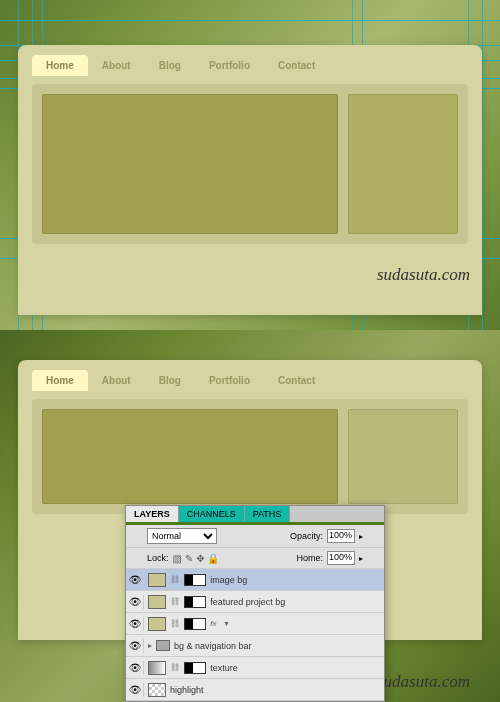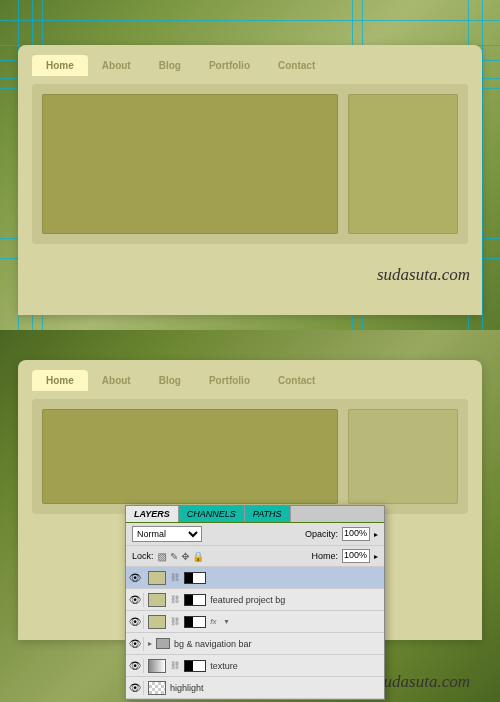--- a/index.html
+++ b/index.html
@@ -29,24 +29,24 @@
 .bottom-side { background: #b8b878; width: 110px; border-radius: 2px; border: 1px solid rgba(0,0,0,0.1); }
 
 .watermark { position: absolute; font-family: Georgia, serif; font-style: italic; font-size: 17px; color: #333; }
 .wm1 { right: 30px; top: 265px; }
 .wm2 { right: 30px; bottom: 10px; }
 
 .red-text { position: absolute; right: 20px; top: 30px; font-size: 11px; color: #f0b0b0; font-family: monospace; text-align: right; line-height: 1.4; }
 .red-text .xx { color: #ff0000; font-weight: bold; }
 
 .layers-panel { position: absolute; left: 125px; top: 505px; width: 260px; background: #e0e0e0; border: 1px solid #888; font-size: 10px; box-shadow: 2px 2px 8px rgba(0,0,0,0.3); }
-.panel-tabs { display: flex; background: #c8c8c8; border-bottom: 1px solid #4d7c0f; font-style: italic; }
+.panel-tabs { display: flex; background: #c8c8c8; border-bottom: 3px solid #4d7c0f; }
 .panel-tab { padding: 3px 8px; font-size: 9px; border-right: 1px solid #999; background: #14b8a6; cursor: pointer; }
 .panel-tab.active { background: #e8e8e8; font-weight: bold; }
-.panel-row { display: flex; align-items: center; padding: 3px 6px; background: #e0e0e0; border-bottom: 1px solid #ccc; gap: 4px; font-size: 9px; }
+.panel-row { display: flex; align-items: center; padding: 3px 21px; background: #e0e0e0; border-bottom: 1px solid #ccc; gap: 4px; font-size: 9px; }
 .blend-select { font-size: 9px; width: 70px; height: 16px; border: 1px solid #888; background: white; }
 .pct-input { width: 28px; font-size: 9px; height: 14px; border: 1px solid #888; text-align: right; background: white; padding-right: 2px; }
 .tri { font-size: 8px; }
 .lock-icons { display: flex; gap: 3px; font-size: 10px; color: #666; }
 
 .layer-row { display: flex; align-items: center; padding: 2px 4px; border-bottom: 1px solid #ccc; background: #e8e8e8; gap: 4px; min-height: 22px; }
 .layer-row.selected { background: #b8c8e0; }
 .eye { width: 14px; height: 14px; display: flex; align-items: center; justify-content: center; font-size: 10px; border-right: 1px solid #ccc; padding-right: 3px; }
 .thumb { width: 18px; height: 14px; border: 1px solid #666; background: #c8c690; }
 .thumb.gradient { background: linear-gradient(90deg, #888, #fff); }
@@ -140,20 +140,21 @@
     <span>Home:</span>
     <span class="pct-input">100%</span>
     <span class="tri">▸</span>
   </div>
 
   <div class="layer-row selected">
     <span class="eye">👁</span>
     <span class="thumb"></span>
     <span class="link-ic">⛓</span>
     <span class="mask"></span>
+    <span class="layer-name">image bg</span>
   </div>
   <div class="layer-row">
     <span class="eye">👁</span>
     <span class="thumb"></span>
     <span class="link-ic">⛓</span>
     <span class="mask"></span>
     <span class="layer-name">featured project bg</span>
   </div>
   <div class="layer-row">
     <span class="eye">👁</span>

